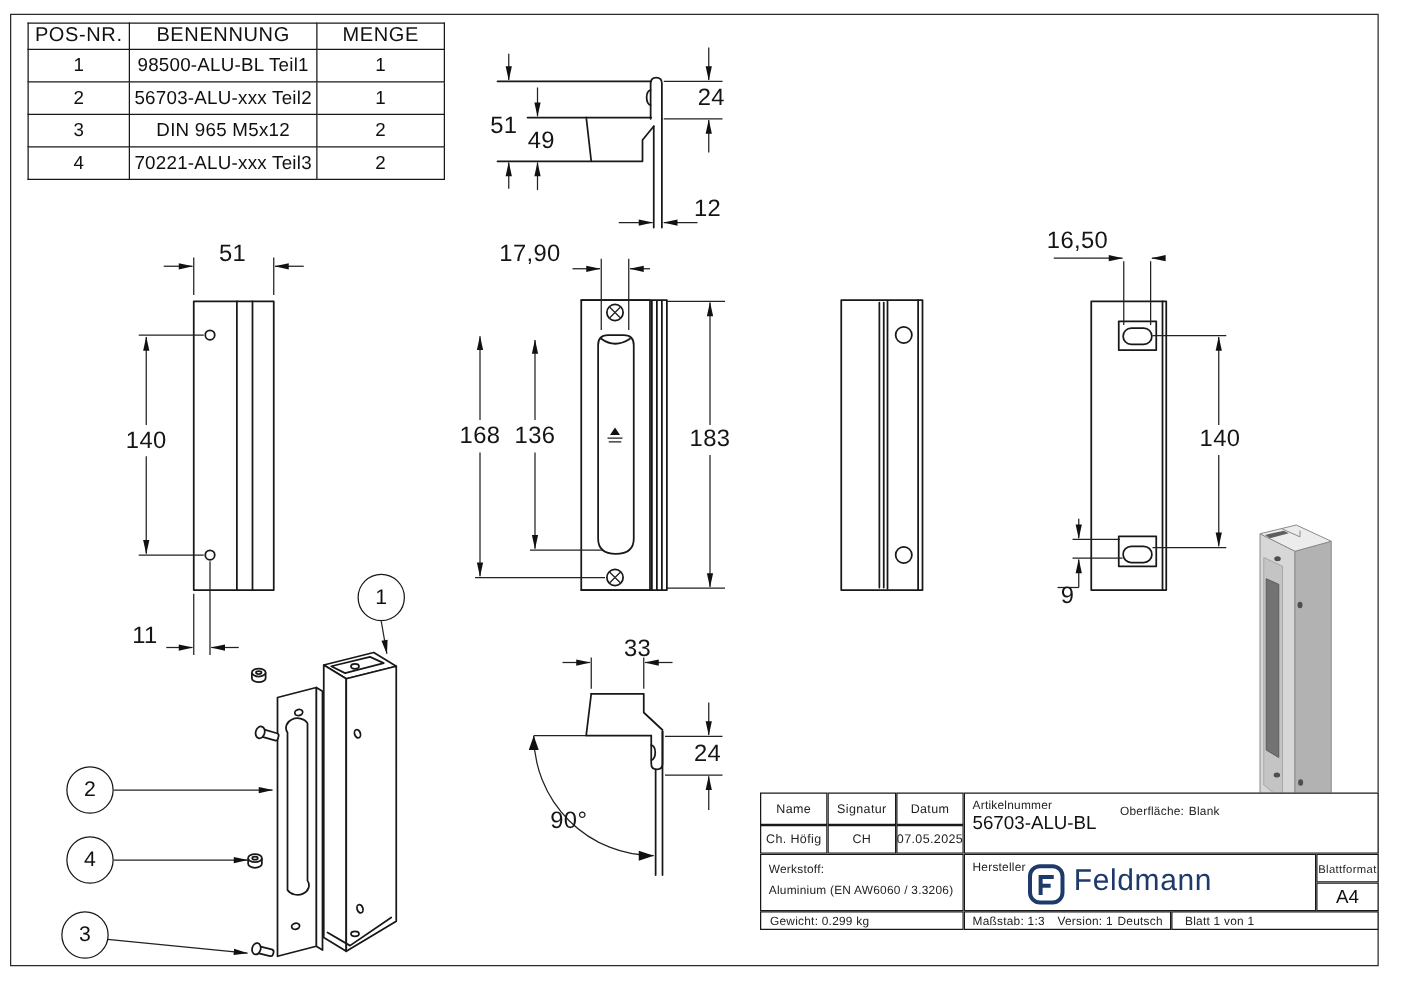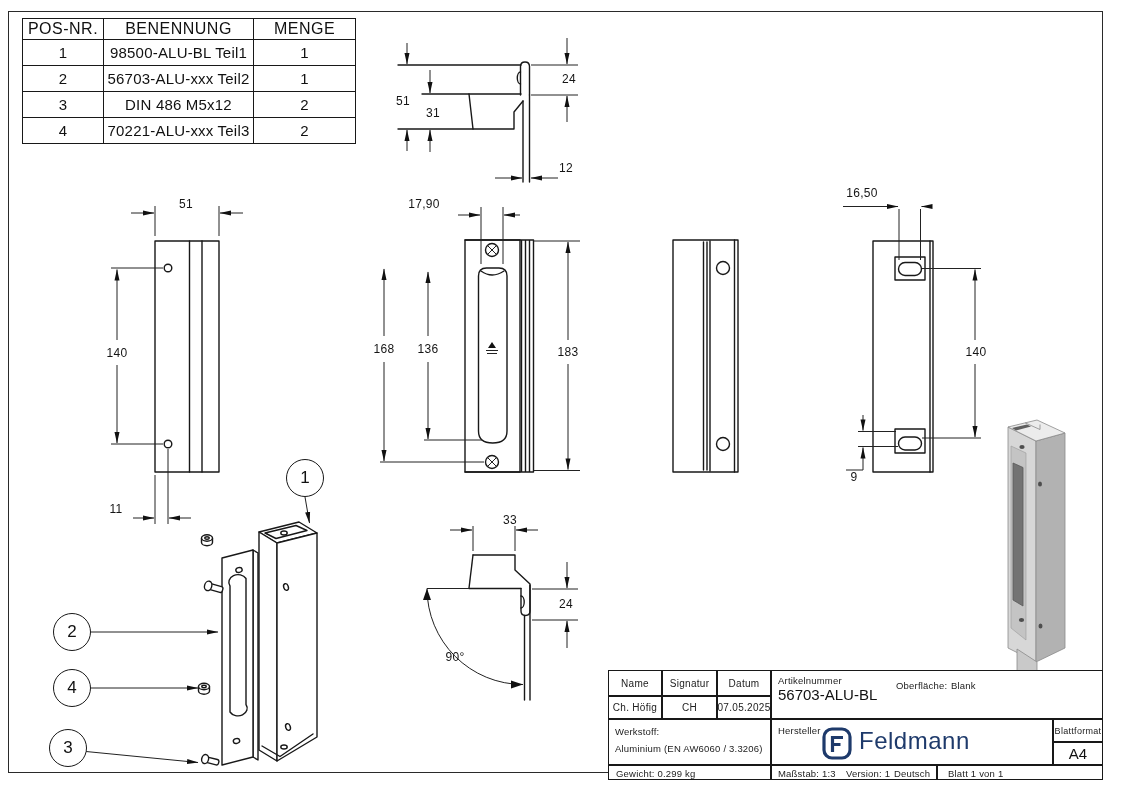--- a/index.html
+++ b/index.html
@@ -4,31 +4,31 @@
 <style>
   html,body{margin:0;padding:0;background:#fff}
   .sheet{position:relative;width:1123px;height:794px;background:#fff;
          font-family:"Liberation Sans",sans-serif;color:#111;overflow:hidden}
   .frame{position:absolute;left:8px;top:11px;width:1095px;height:762px;
          border:1.6px solid #2a2a2a;box-sizing:border-box}
   svg.views{position:absolute;left:0;top:0}
   .p{stroke:#181818;stroke-width:1.4;fill:none;stroke-linecap:round;stroke-linejoin:round}
   .pf{stroke:#181818;stroke-width:1.4;fill:#fff;stroke-linejoin:round}
   .d{stroke:#222;stroke-width:1;fill:none}
-  .dim{position:absolute;transform:translate(-50%,-50%);font-size:12px;
+  .dim{position:absolute;transform:translate(-50%,-50%);font-size:19px;
        white-space:nowrap;letter-spacing:.3px;color:#151515}
   .partlabel{font-size:23px;letter-spacing:.4px}
   .balloon{position:absolute;width:38px;height:38px;border:1.6px solid #181818;
            border-radius:50%;display:flex;align-items:center;justify-content:center;
            font-size:17px;background:#fff;box-sizing:border-box}
   .bom{position:absolute;left:22px;top:18px;border-collapse:collapse;table-layout:fixed}
   .bom th,.bom td{border:1.9px solid #181818;text-align:center;padding:0;font-weight:normal}
   .bom th{font-size:16px;height:20px;letter-spacing:.5px}
   .bom td{font-size:15px;height:25px;letter-spacing:.2px}
-  .tb{position:absolute;left:608px;top:670px;width:495px;height:110px}
+  .tb{position:absolute;left:608px;top:634px;width:495px;height:110px}
   .cell{position:absolute;border:1.4px solid #181818;box-sizing:border-box;background:#fff}
   .center{display:flex;align-items:center;justify-content:center}
   .tlabel{position:absolute;font-size:9.5px;color:#222;letter-spacing:.2px;white-space:nowrap}
   .tvalue{position:absolute;font-size:11px;color:#111;white-space:nowrap}
   .hdr{font-size:10px;color:#222;letter-spacing:.3px}
   .logo{position:absolute;left:50px;top:7px;display:flex;align-items:flex-start;gap:7px;
         color:var(--accent,#1e3a6b)}
   .logo-text{font-size:24px;letter-spacing:.5px;font-weight:500}
 </style>
 </head>
@@ -222,33 +222,33 @@
       <td>98500-ALU-BL Teil1</td>
       <td>1</td>
     </tr>
     <tr>
       <td>2</td>
       <td>56703-ALU-xxx Teil2</td>
       <td>1</td>
     </tr>
     <tr>
       <td>3</td>
-      <td>DIN 486 M5x12</td>
+      <td>DIN 965 M5x12</td>
       <td>2</td>
     </tr>
     <tr>
       <td>4</td>
       <td>70221-ALU-xxx Teil3</td>
       <td>2</td>
     </tr>
   </tbody>
     </table>
 
   <span class="dim" style="left:403px;top:101px">51</span>
-  <span class="dim" style="left:433px;top:113px">31</span>
+  <span class="dim" style="left:433px;top:113px">49</span>
   <span class="dim" style="left:569px;top:79px">24</span>
   <span class="dim" style="left:566px;top:168px">12</span>
 
   <span class="dim" style="left:424px;top:204px">17,90</span>
   <span class="dim" style="left:384px;top:349px">168</span>
   <span class="dim" style="left:428px;top:349px">136</span>
   <span class="dim" style="left:568px;top:352px">183</span>
 
   <span class="dim" style="left:862px;top:193px">16,50</span>
   <span class="dim" style="left:976px;top:352px">140</span>

